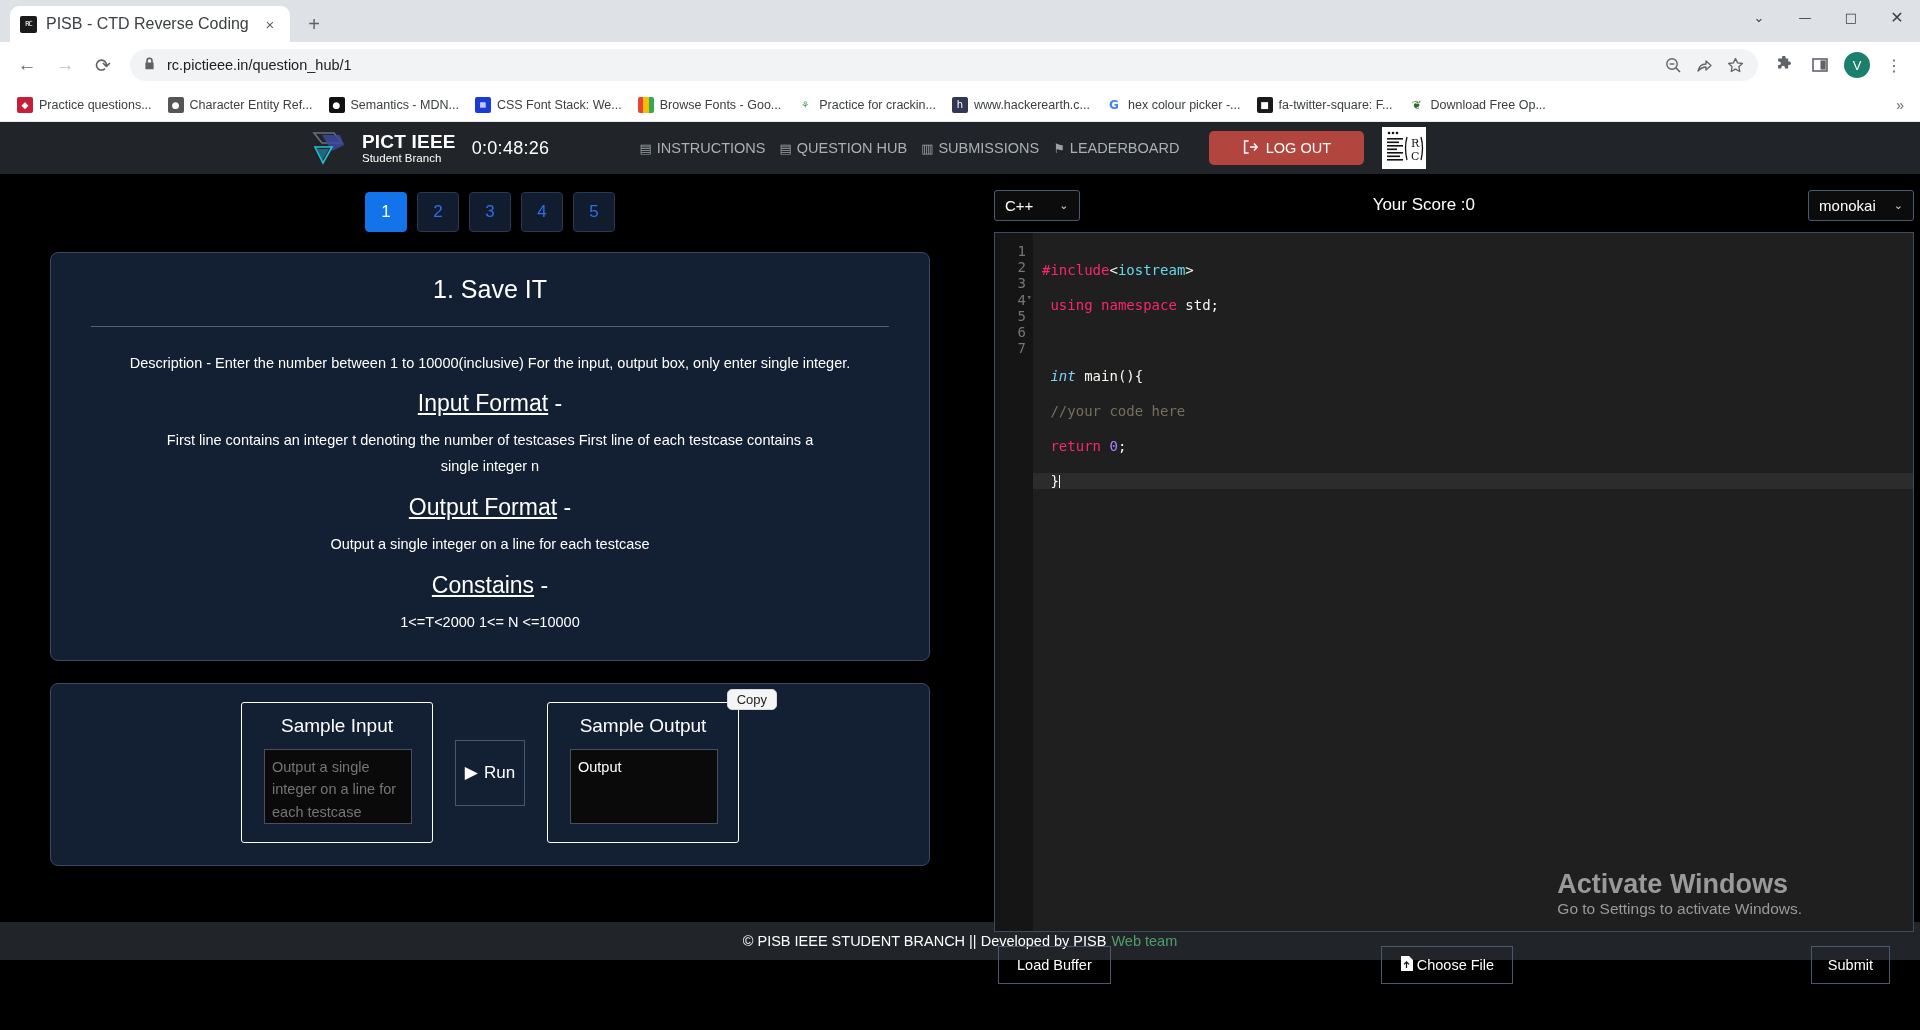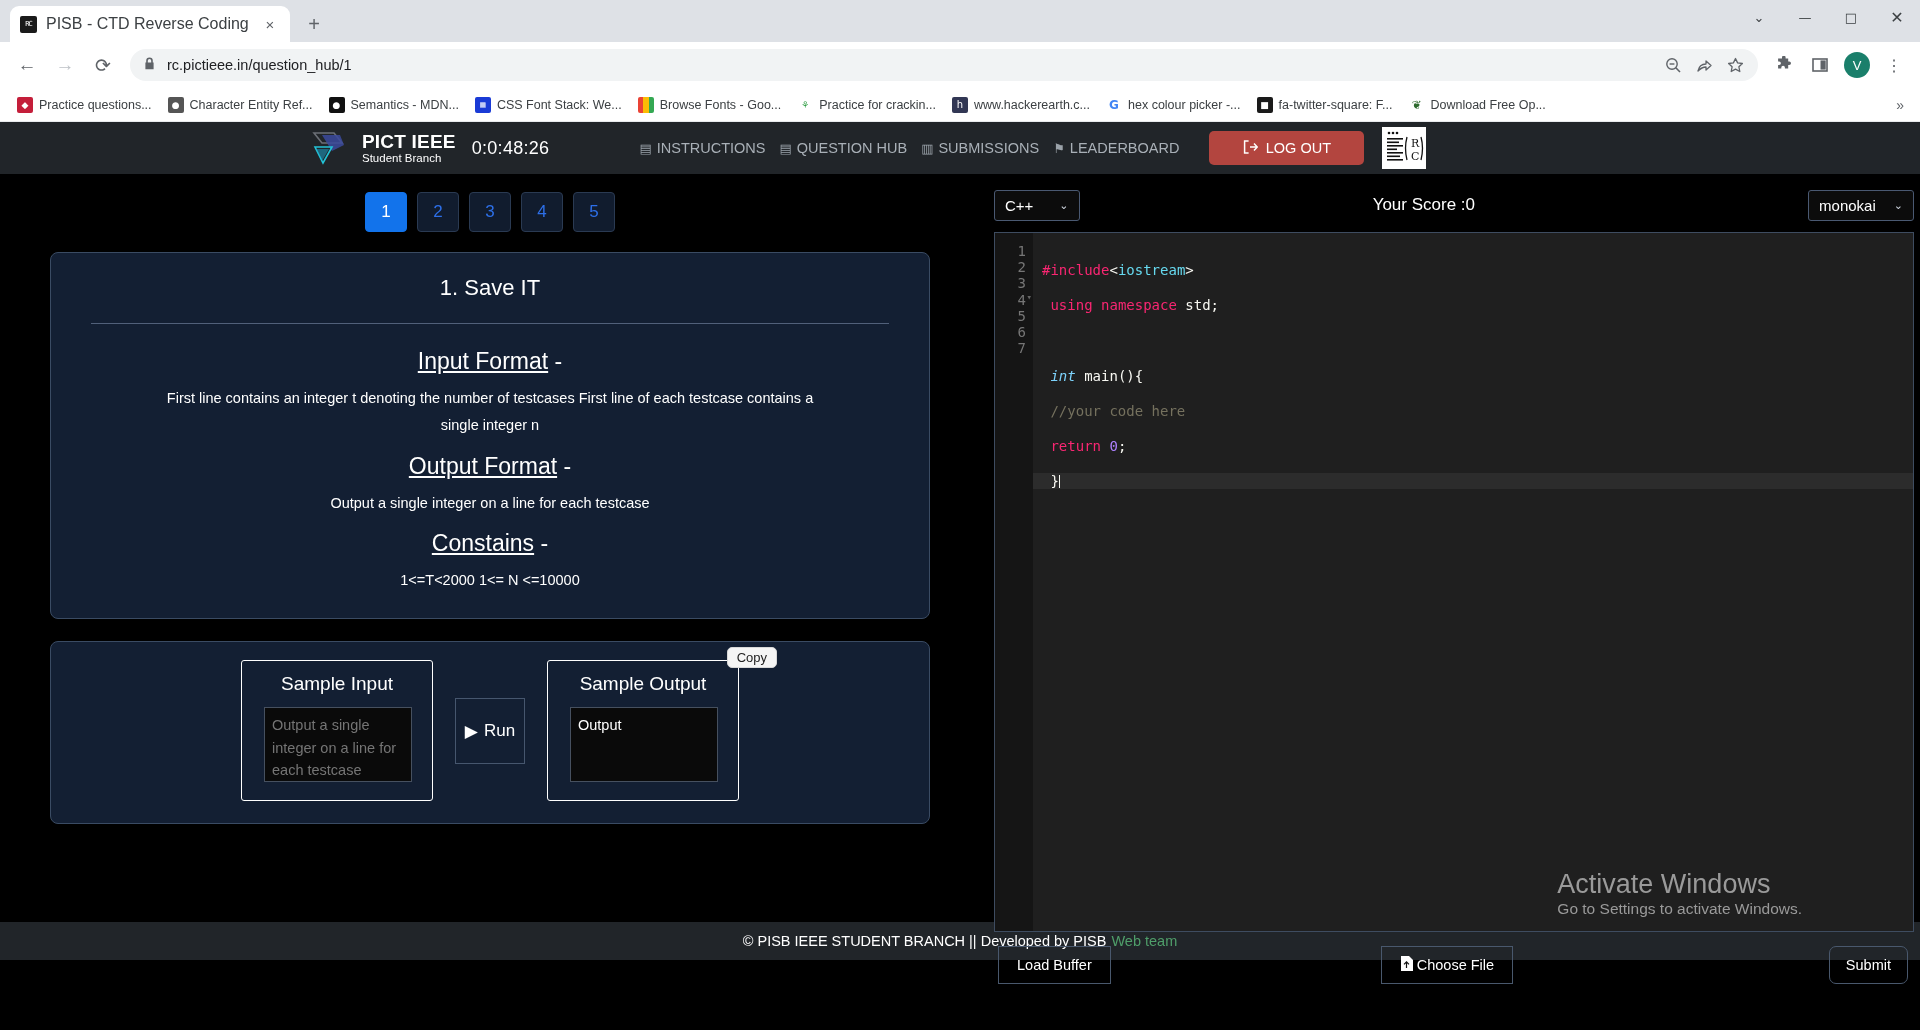--- a/index.html
+++ b/index.html
@@ -118,21 +118,21 @@
     width: 42px; height: 40px; display: flex; align-items: center;
     justify-content: center; font-size: 17px; border-radius: 4px;
     background: #111c2e; border: 1px solid #2a3a52; color: #2d6fe8;
   }
   .pg.active { background: #1273eb; color: #fff; border-color: #1273eb; }
 
   .card {
     background: #131f33; border: 1px solid #3a4b63; border-radius: 8px;
     margin: 0 50px 22px 50px; padding: 22px 30px 24px 30px;
   }
-  .q-title { text-align: center; font-size: 22px; color: #fff; font-weight: normal; }
+  .q-title { text-align: center; font-size: 25px; color: #fff; font-weight: normal; }
   .q-divider { height: 1px; background: #51607a; margin: 22px 10px 24px 10px; }
   .q-desc { text-align: center; color: #fff; font-size: 14.5px; line-height: 1.7; }
   .q-head {
     text-align: center; color: #fff; font-size: 23px; margin: 14px 0 10px 0;
   }
   .q-head u { text-decoration: underline; text-underline-offset: 2px; }
   .q-para { text-align: center; color: #fff; font-size: 14.5px; line-height: 1.85; padding: 0 80px; }
   .card-problem { min-height: 348px; }
 
   .card-sample { position: relative; padding: 18px 26px 22px 26px; min-height: 176px; }
@@ -191,26 +191,26 @@
             vertical-align: -2px; }
 
   .bottom-bar { display: flex; align-items: center; height: 46px; margin-top: 10px;
                 padding: 0 4px; position: relative; }
   .obtn {
     border: 1px solid #49586d; background: transparent; color: #fff; font-size: 14.5px;
     height: 38px; padding: 0 18px; display: flex; align-items: center;
     justify-content: center; gap: 4px;
   }
   .choose { margin-left: 270px; }
-  .submit { position: absolute; right: 6px; height: 38px; padding: 0 16px; border-radius: 7px; }
+  .submit { position: absolute; right: 24px; height: 38px; padding: 0 16px; }
 
   .watermark {
     position: absolute; right: 118px; bottom: 4px; text-align: left; pointer-events: none;
   }
-  .wm1 { color: #9a9a9a; font-size: 27px; font-weight: normal; line-height: 1.15; }
+  .wm1 { color: #9a9a9a; font-size: 27px; font-weight: bold; line-height: 1.15; }
   .wm2 { color: #9a9a9a; font-size: 15.5px; }
 
   .footer {
     height: 38px; background: #212529; display: flex; align-items: center;
     justify-content: center; color: #fff; font-size: 14.5px; gap: 5px;
   }
   .footer .green { color: #4f9e6a; }
 </style>
 </head>
 <body>
@@ -400,20 +400,21 @@
           <div class="pg active">1</div>
           <div class="pg">2</div>
           <div class="pg">3</div>
           <div class="pg">4</div>
           <div class="pg">5</div>
         </div>
 
         <div class="card card-problem">
           <div class="q-title">1. Save IT</div>
           <div class="q-divider"></div>
+          <div class="q-desc">Description - Enter the number between 1 to 10000(inclusive) For the input, output box, only enter single integer.</div>
 
           <div class="q-head">
             <u>Input Format</u>
             <span>-</span>
           </div>
           <div class="q-para">First line contains an integer t denoting the number of testcases First line of each testcase contains a single integer n</div>
 
           <div class="q-head">
             <u>Output Format</u>
             <span>-</span>

